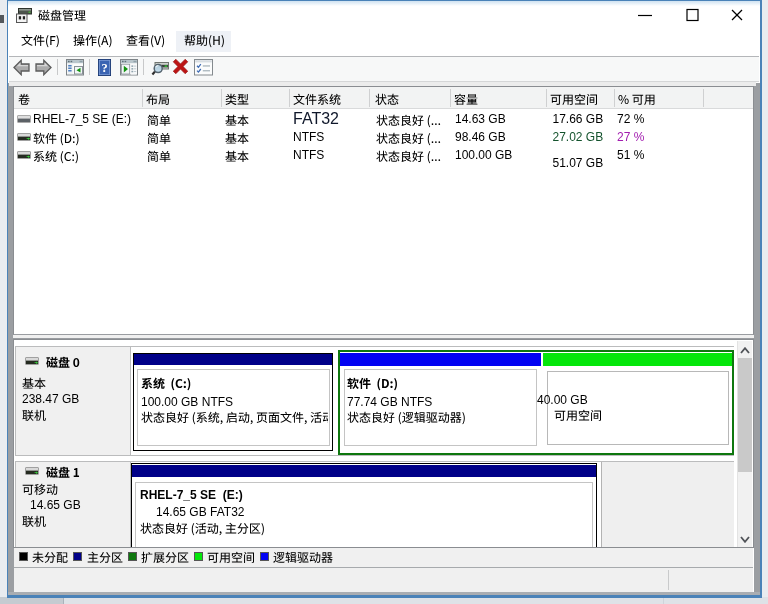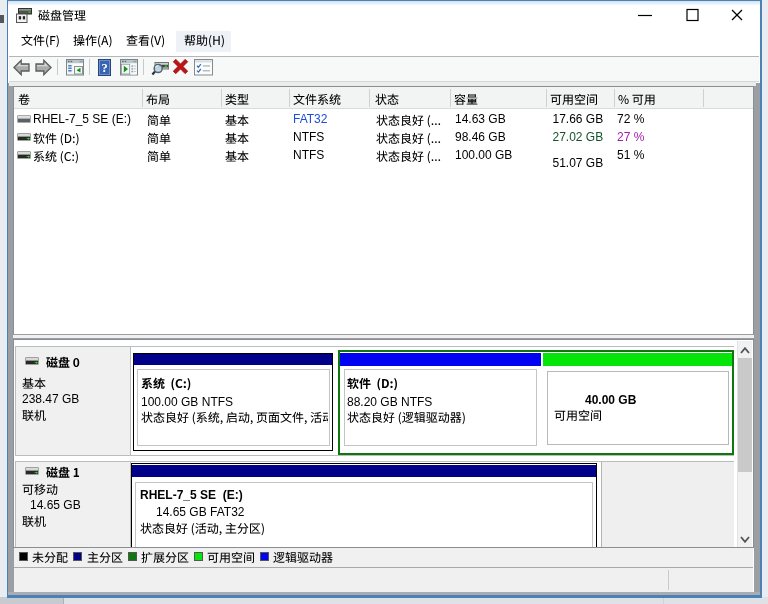--- a/index.html
+++ b/index.html
@@ -288,21 +288,21 @@
       </g>
     </svg>
   </div>
 <div style="position:absolute;left:375.5px;top:146.6px">
     <svg width="65.0" height="17.4" viewBox="0 0 5420 1448">
       <g transform="translate(0,1160) scale(1,1)">
         <path transform="scale(1,1)" d="M357 -549H952V-468H357ZM669 -513Q692 -396 732 -294Q772 -191 832 -112Q892 -34 974 12Q964 19 953 31Q942 43 932 56Q922 68 915 79Q830 25 770 -60Q709 -146 668 -258Q626 -369 601 -498ZM740 -774 802 -809Q824 -783 848 -752Q871 -720 891 -690Q911 -660 923 -637L858 -596Q846 -619 826 -650Q807 -681 785 -714Q763 -747 740 -774ZM587 -840H667V-604Q667 -523 658 -434Q648 -346 620 -256Q593 -167 538 -82Q483 4 393 79Q381 67 362 52Q343 38 327 28Q415 -45 467 -126Q519 -206 545 -289Q571 -372 579 -452Q587 -532 587 -604ZM244 -842H324V79H244ZM47 -673 109 -711Q133 -683 158 -650Q183 -617 204 -586Q226 -554 238 -528L171 -485Q160 -510 140 -543Q119 -576 94 -610Q70 -644 47 -673ZM32 -198Q74 -231 136 -284Q197 -338 258 -394L291 -329Q238 -278 182 -225Q126 -172 77 -129Z M1055 -702H1949V-627H1055ZM1463 -846H1547Q1539 -770 1525 -700Q1511 -629 1482 -564Q1454 -499 1404 -443Q1355 -387 1278 -343Q1202 -299 1090 -268Q1084 -283 1070 -304Q1057 -324 1044 -337Q1150 -363 1222 -402Q1294 -442 1338 -492Q1383 -541 1408 -598Q1432 -655 1444 -718Q1456 -781 1463 -846ZM1560 -695Q1606 -562 1706 -472Q1807 -383 1961 -348Q1951 -340 1941 -326Q1931 -313 1922 -299Q1913 -285 1906 -274Q1799 -304 1718 -360Q1636 -415 1578 -494Q1521 -574 1485 -677ZM1381 -407 1449 -450Q1478 -434 1510 -413Q1541 -392 1569 -371Q1597 -350 1615 -331L1542 -284Q1527 -303 1500 -325Q1472 -347 1441 -368Q1410 -390 1381 -407ZM1269 -241H1349V-49Q1349 -26 1362 -20Q1376 -14 1424 -14Q1433 -14 1454 -14Q1475 -14 1502 -14Q1529 -14 1557 -14Q1585 -14 1608 -14Q1631 -14 1642 -14Q1669 -14 1682 -22Q1694 -30 1700 -55Q1706 -80 1708 -131Q1717 -124 1730 -118Q1743 -112 1757 -108Q1771 -104 1782 -101Q1777 -37 1764 -2Q1752 33 1724 46Q1697 59 1648 59Q1639 59 1616 59Q1594 59 1564 59Q1533 59 1502 59Q1472 59 1449 59Q1426 59 1419 59Q1360 59 1327 50Q1294 41 1282 18Q1269 -6 1269 -49ZM1409 -264 1471 -301Q1500 -276 1530 -246Q1561 -215 1588 -186Q1616 -157 1632 -133L1565 -89Q1550 -113 1524 -144Q1498 -175 1468 -206Q1437 -238 1409 -264ZM1748 -234 1820 -257Q1846 -216 1871 -168Q1896 -119 1916 -73Q1935 -27 1944 9L1866 37Q1857 1 1839 -46Q1821 -93 1798 -142Q1774 -192 1748 -234ZM1151 -242 1223 -218Q1213 -177 1198 -130Q1183 -82 1165 -38Q1147 7 1125 42L1052 5Q1075 -28 1094 -70Q1112 -112 1126 -157Q1141 -202 1151 -242Z M2228 -565H2788V-498H2228ZM2472 -354Q2513 -265 2582 -194Q2651 -123 2746 -74Q2840 -25 2955 -1Q2946 8 2936 20Q2926 33 2918 46Q2909 60 2903 71Q2783 42 2686 -14Q2589 -69 2518 -149Q2446 -229 2399 -332ZM2833 -301 2900 -249Q2862 -220 2816 -190Q2770 -159 2724 -132Q2677 -104 2637 -84L2580 -132Q2620 -153 2666 -182Q2713 -210 2757 -242Q2801 -274 2833 -301ZM2225 -746H2829V-311H2225V-384H2747V-674H2225ZM2440 -832 2521 -850Q2536 -821 2548 -786Q2560 -750 2566 -724L2480 -703Q2476 -729 2464 -766Q2453 -802 2440 -832ZM2169 86 2164 17 2203 -12 2499 -84Q2499 -67 2502 -45Q2505 -23 2507 -10Q2404 17 2341 34Q2278 50 2244 60Q2210 69 2194 75Q2178 81 2169 86ZM2169 86Q2166 77 2158 64Q2150 52 2141 40Q2132 29 2125 22Q2135 15 2146 3Q2158 -9 2166 -27Q2175 -45 2175 -68V-746H2258V-10Q2258 -10 2250 -3Q2241 4 2228 15Q2214 26 2200 38Q2187 51 2178 64Q2169 76 2169 86Z M3351 -637H3365L3379 -640L3429 -628Q3413 -436 3367 -298Q3321 -161 3248 -68Q3175 24 3076 80Q3070 70 3062 58Q3053 46 3043 34Q3033 23 3024 16Q3115 -30 3183 -116Q3251 -201 3294 -327Q3337 -453 3351 -620ZM3474 -769H3867V-695H3474ZM3430 -418H3962V-341H3430ZM3659 -531H3742V-13Q3742 21 3732 40Q3723 58 3698 68Q3673 77 3634 80Q3596 82 3537 81Q3534 65 3526 43Q3517 21 3508 5Q3538 5 3564 6Q3590 6 3610 6Q3630 5 3638 5Q3650 5 3654 0Q3659 -4 3659 -14ZM3837 -769H3858L3877 -774L3933 -734Q3905 -691 3868 -645Q3830 -599 3789 -558Q3748 -516 3707 -484Q3699 -495 3684 -508Q3670 -522 3659 -531Q3693 -559 3727 -598Q3761 -637 3790 -678Q3819 -718 3837 -751ZM3040 -637H3374V-562H3040ZM3061 -293 3110 -352Q3156 -322 3204 -287Q3252 -252 3297 -215Q3342 -178 3379 -142Q3416 -107 3440 -76L3385 -7Q3362 -39 3326 -76Q3289 -113 3245 -151Q3201 -189 3154 -226Q3106 -263 3061 -293ZM3061 -293Q3078 -345 3096 -412Q3113 -478 3128 -552Q3144 -627 3157 -701Q3170 -775 3177 -841L3257 -835Q3248 -766 3234 -690Q3220 -613 3203 -536Q3186 -460 3168 -390Q3151 -320 3134 -266Z M4463 197Q4394 84 4354 -40Q4315 -164 4315 -311Q4315 -459 4354 -583Q4394 -707 4463 -820L4523 -792Q4459 -685 4428 -562Q4397 -438 4397 -311Q4397 -184 4428 -60Q4459 63 4523 170Z M4710 13Q4681 13 4661 -8Q4641 -28 4641 -60Q4641 -93 4661 -113Q4681 -133 4710 -133Q4739 -133 4760 -113Q4780 -93 4780 -60Q4780 -28 4760 -8Q4739 13 4710 13Z M4994 13Q4965 13 4945 -8Q4925 -28 4925 -60Q4925 -93 4945 -113Q4965 -133 4994 -133Q5023 -133 5044 -113Q5064 -93 5064 -60Q5064 -28 5044 -8Q5023 13 4994 13Z M5278 13Q5249 13 5229 -8Q5209 -28 5209 -60Q5209 -93 5229 -113Q5249 -133 5278 -133Q5307 -133 5328 -113Q5348 -93 5348 -60Q5348 -28 5328 -8Q5307 13 5278 13Z" fill="#000"></path>
       </g>
     </svg>
   </div>
-<div style="position:absolute;left:293px;top:112.8px;font-size:12px;line-height:12px;font-weight:normal;color:#1d4ed8;white-space:pre">FAT32</div>
+<div style="position:absolute;left:293px;top:112.8px;font-size:16px;line-height:12px;font-weight:normal;color:#0f172a;white-space:pre">FAT32</div>
 <div style="position:absolute;left:455px;top:112.8px;font-size:12px;line-height:12px;font-weight:normal;color:#000;white-space:pre">14.63 GB</div>
 <div style="position:absolute;left:552.5px;top:112.8px;font-size:12px;line-height:12px;font-weight:normal;color:#000;white-space:pre">17.66 GB</div>
 <div style="position:absolute;left:617px;top:112.8px;font-size:12px;line-height:12px;font-weight:normal;color:#000;white-space:pre">72 %</div>
 <div style="position:absolute;left:293px;top:130.8px;font-size:12px;line-height:12px;font-weight:normal;color:#000;white-space:pre">NTFS</div>
 <div style="position:absolute;left:455px;top:130.8px;font-size:12px;line-height:12px;font-weight:normal;color:#000;white-space:pre">98.46 GB</div>
 <div style="position:absolute;left:552.5px;top:130.8px;font-size:12px;line-height:12px;font-weight:normal;color:#14532d;white-space:pre">27.02 GB</div>
 <div style="position:absolute;left:617px;top:130.8px;font-size:12px;line-height:12px;font-weight:normal;color:#a21caf;white-space:pre">27 %</div>
 <div style="position:absolute;left:293px;top:148.8px;font-size:12px;line-height:12px;font-weight:normal;color:#000;white-space:pre">NTFS</div>
 <div style="position:absolute;left:455px;top:148.8px;font-size:12px;line-height:12px;font-weight:normal;color:#000;white-space:pre">100.00 GB</div>
 <div style="position:absolute;left:552.5px;top:157px;font-size:12px;line-height:12px;font-weight:normal;color:#000;white-space:pre">51.07 GB</div>
@@ -362,32 +362,32 @@
 <div style="position:absolute;left:326px;top:12px;width:201px;height:99px;background:#fff;"></div>
 <div style="position:absolute;left:326px;top:13px;width:201px;height:12.5px;background:#0202f2;"></div>
 <div style="position:absolute;left:330px;top:28.5px;width:193px;height:77.5px;background:#fff;border:1px solid #c4c4c4;"></div>
 <div style="position:absolute;left:333px;top:33.6px">
       <svg width="51.0" height="17.4" viewBox="0 0 4249 1448">
         <g transform="translate(0,1160) scale(1,1)">
           <path transform="scale(1,1)" d="M576 -707H882V-600H576ZM569 -851 684 -834Q673 -747 653 -665Q633 -583 606 -513Q579 -443 542 -391Q532 -400 514 -414Q496 -427 478 -440Q459 -452 446 -459Q480 -505 504 -566Q528 -628 544 -701Q560 -774 569 -851ZM856 -707H872L890 -711L970 -692Q961 -643 950 -590Q938 -538 926 -490Q914 -443 903 -407L807 -430Q816 -463 824 -507Q833 -551 842 -599Q850 -647 856 -690ZM645 -509H759V-459Q759 -404 752 -335Q744 -266 722 -192Q699 -117 652 -44Q604 28 523 91Q514 78 498 63Q483 48 466 34Q448 19 434 10Q507 -45 549 -108Q591 -170 612 -234Q633 -297 639 -356Q645 -414 645 -462ZM752 -374Q769 -294 798 -222Q827 -151 872 -97Q917 -43 981 -12Q968 0 952 18Q937 35 924 54Q910 73 902 89Q832 48 784 -18Q735 -84 704 -170Q673 -256 653 -356ZM40 -741H477V-628H40ZM261 -572H368V87H261ZM26 -188Q83 -194 157 -204Q231 -214 314 -226Q396 -237 477 -248L483 -139Q370 -119 256 -100Q142 -81 51 -67ZM83 -310Q81 -321 74 -340Q67 -359 60 -378Q53 -398 46 -412Q63 -417 76 -437Q89 -457 104 -490Q112 -506 125 -543Q138 -580 154 -629Q170 -678 185 -735Q200 -792 211 -848L327 -825Q308 -743 281 -662Q254 -581 224 -507Q194 -433 165 -373V-371Q165 -371 152 -365Q140 -359 124 -348Q108 -338 96 -328Q83 -318 83 -310ZM83 -310V-404L136 -433H468L467 -325H166Q139 -325 114 -321Q90 -317 83 -310Z M1587 -837H1709V89H1587ZM1417 -794 1533 -771Q1519 -703 1499 -636Q1479 -569 1454 -510Q1430 -452 1403 -408Q1392 -417 1372 -428Q1353 -439 1334 -450Q1314 -460 1299 -465Q1326 -505 1349 -558Q1372 -612 1389 -672Q1406 -733 1417 -794ZM1456 -656H1919V-538H1426ZM1316 -365H1966V-248H1316ZM1242 -846 1356 -810Q1324 -726 1281 -640Q1238 -555 1188 -479Q1137 -403 1083 -345Q1077 -360 1066 -384Q1055 -407 1042 -431Q1029 -455 1018 -470Q1063 -516 1104 -576Q1146 -636 1182 -705Q1217 -774 1242 -846ZM1143 -569 1257 -683V-682V88H1143Z M2689 202Q2618 86 2578 -40Q2539 -166 2539 -315Q2539 -465 2578 -591Q2618 -717 2689 -833L2780 -794Q2717 -684 2688 -561Q2658 -438 2658 -315Q2658 -192 2688 -69Q2717 54 2780 163Z M2923 0V-741H3126Q3240 -741 3322 -701Q3403 -661 3448 -580Q3492 -499 3492 -374Q3492 -249 3448 -166Q3404 -83 3324 -42Q3244 0 3134 0ZM3071 -120H3116Q3186 -120 3236 -146Q3287 -171 3314 -228Q3341 -284 3341 -374Q3341 -464 3314 -518Q3287 -573 3236 -598Q3186 -622 3116 -622H3071Z M3709 -366Q3669 -366 3643 -394Q3617 -421 3617 -461Q3617 -503 3643 -530Q3669 -557 3709 -557Q3748 -557 3774 -530Q3800 -503 3800 -461Q3800 -421 3774 -394Q3748 -366 3709 -366ZM3709 14Q3669 14 3643 -14Q3617 -42 3617 -82Q3617 -124 3643 -151Q3669 -178 3709 -178Q3748 -178 3774 -151Q3800 -124 3800 -82Q3800 -42 3774 -14Q3748 14 3709 14Z M4014 202 3923 163Q3986 54 4016 -69Q4045 -192 4045 -315Q4045 -438 4016 -561Q3986 -684 3923 -794L4014 -833Q4085 -717 4124 -591Q4164 -465 4164 -315Q4164 -166 4124 -40Q4085 86 4014 202Z" fill="#000"></path>
         </g>
       </svg>
     </div>
-<div style="position:absolute;left:333px;top:56.0px;font-size:12px;line-height:12px;font-weight:normal;white-space:pre">88.20 GB NTFS</div>
+<div style="position:absolute;left:333px;top:56.0px;font-size:12px;line-height:12px;font-weight:normal;white-space:pre">77.74 GB NTFS</div>
 <div style="position:absolute;left:333px;top:68.4px">
       <svg width="118.9" height="17.4" viewBox="0 0 9912 1448">
         <g transform="translate(0,1160) scale(1,1)">
           <path transform="scale(1,1)" d="M357 -549H952V-468H357ZM669 -513Q692 -396 732 -294Q772 -191 832 -112Q892 -34 974 12Q964 19 953 31Q942 43 932 56Q922 68 915 79Q830 25 770 -60Q709 -146 668 -258Q626 -369 601 -498ZM740 -774 802 -809Q824 -783 848 -752Q871 -720 891 -690Q911 -660 923 -637L858 -596Q846 -619 826 -650Q807 -681 785 -714Q763 -747 740 -774ZM587 -840H667V-604Q667 -523 658 -434Q648 -346 620 -256Q593 -167 538 -82Q483 4 393 79Q381 67 362 52Q343 38 327 28Q415 -45 467 -126Q519 -206 545 -289Q571 -372 579 -452Q587 -532 587 -604ZM244 -842H324V79H244ZM47 -673 109 -711Q133 -683 158 -650Q183 -617 204 -586Q226 -554 238 -528L171 -485Q160 -510 140 -543Q119 -576 94 -610Q70 -644 47 -673ZM32 -198Q74 -231 136 -284Q197 -338 258 -394L291 -329Q238 -278 182 -225Q126 -172 77 -129Z M1055 -702H1949V-627H1055ZM1463 -846H1547Q1539 -770 1525 -700Q1511 -629 1482 -564Q1454 -499 1404 -443Q1355 -387 1278 -343Q1202 -299 1090 -268Q1084 -283 1070 -304Q1057 -324 1044 -337Q1150 -363 1222 -402Q1294 -442 1338 -492Q1383 -541 1408 -598Q1432 -655 1444 -718Q1456 -781 1463 -846ZM1560 -695Q1606 -562 1706 -472Q1807 -383 1961 -348Q1951 -340 1941 -326Q1931 -313 1922 -299Q1913 -285 1906 -274Q1799 -304 1718 -360Q1636 -415 1578 -494Q1521 -574 1485 -677ZM1381 -407 1449 -450Q1478 -434 1510 -413Q1541 -392 1569 -371Q1597 -350 1615 -331L1542 -284Q1527 -303 1500 -325Q1472 -347 1441 -368Q1410 -390 1381 -407ZM1269 -241H1349V-49Q1349 -26 1362 -20Q1376 -14 1424 -14Q1433 -14 1454 -14Q1475 -14 1502 -14Q1529 -14 1557 -14Q1585 -14 1608 -14Q1631 -14 1642 -14Q1669 -14 1682 -22Q1694 -30 1700 -55Q1706 -80 1708 -131Q1717 -124 1730 -118Q1743 -112 1757 -108Q1771 -104 1782 -101Q1777 -37 1764 -2Q1752 33 1724 46Q1697 59 1648 59Q1639 59 1616 59Q1594 59 1564 59Q1533 59 1502 59Q1472 59 1449 59Q1426 59 1419 59Q1360 59 1327 50Q1294 41 1282 18Q1269 -6 1269 -49ZM1409 -264 1471 -301Q1500 -276 1530 -246Q1561 -215 1588 -186Q1616 -157 1632 -133L1565 -89Q1550 -113 1524 -144Q1498 -175 1468 -206Q1437 -238 1409 -264ZM1748 -234 1820 -257Q1846 -216 1871 -168Q1896 -119 1916 -73Q1935 -27 1944 9L1866 37Q1857 1 1839 -46Q1821 -93 1798 -142Q1774 -192 1748 -234ZM1151 -242 1223 -218Q1213 -177 1198 -130Q1183 -82 1165 -38Q1147 7 1125 42L1052 5Q1075 -28 1094 -70Q1112 -112 1126 -157Q1141 -202 1151 -242Z M2228 -565H2788V-498H2228ZM2472 -354Q2513 -265 2582 -194Q2651 -123 2746 -74Q2840 -25 2955 -1Q2946 8 2936 20Q2926 33 2918 46Q2909 60 2903 71Q2783 42 2686 -14Q2589 -69 2518 -149Q2446 -229 2399 -332ZM2833 -301 2900 -249Q2862 -220 2816 -190Q2770 -159 2724 -132Q2677 -104 2637 -84L2580 -132Q2620 -153 2666 -182Q2713 -210 2757 -242Q2801 -274 2833 -301ZM2225 -746H2829V-311H2225V-384H2747V-674H2225ZM2440 -832 2521 -850Q2536 -821 2548 -786Q2560 -750 2566 -724L2480 -703Q2476 -729 2464 -766Q2453 -802 2440 -832ZM2169 86 2164 17 2203 -12 2499 -84Q2499 -67 2502 -45Q2505 -23 2507 -10Q2404 17 2341 34Q2278 50 2244 60Q2210 69 2194 75Q2178 81 2169 86ZM2169 86Q2166 77 2158 64Q2150 52 2141 40Q2132 29 2125 22Q2135 15 2146 3Q2158 -9 2166 -27Q2175 -45 2175 -68V-746H2258V-10Q2258 -10 2250 -3Q2241 4 2228 15Q2214 26 2200 38Q2187 51 2178 64Q2169 76 2169 86Z M3351 -637H3365L3379 -640L3429 -628Q3413 -436 3367 -298Q3321 -161 3248 -68Q3175 24 3076 80Q3070 70 3062 58Q3053 46 3043 34Q3033 23 3024 16Q3115 -30 3183 -116Q3251 -201 3294 -327Q3337 -453 3351 -620ZM3474 -769H3867V-695H3474ZM3430 -418H3962V-341H3430ZM3659 -531H3742V-13Q3742 21 3732 40Q3723 58 3698 68Q3673 77 3634 80Q3596 82 3537 81Q3534 65 3526 43Q3517 21 3508 5Q3538 5 3564 6Q3590 6 3610 6Q3630 5 3638 5Q3650 5 3654 0Q3659 -4 3659 -14ZM3837 -769H3858L3877 -774L3933 -734Q3905 -691 3868 -645Q3830 -599 3789 -558Q3748 -516 3707 -484Q3699 -495 3684 -508Q3670 -522 3659 -531Q3693 -559 3727 -598Q3761 -637 3790 -678Q3819 -718 3837 -751ZM3040 -637H3374V-562H3040ZM3061 -293 3110 -352Q3156 -322 3204 -287Q3252 -252 3297 -215Q3342 -178 3379 -142Q3416 -107 3440 -76L3385 -7Q3362 -39 3326 -76Q3289 -113 3245 -151Q3201 -189 3154 -226Q3106 -263 3061 -293ZM3061 -293Q3078 -345 3096 -412Q3113 -478 3128 -552Q3144 -627 3157 -701Q3170 -775 3177 -841L3257 -835Q3248 -766 3234 -690Q3220 -613 3203 -536Q3186 -460 3168 -390Q3151 -320 3134 -266Z M4463 197Q4394 84 4354 -40Q4315 -164 4315 -311Q4315 -459 4354 -583Q4394 -707 4463 -820L4523 -792Q4459 -685 4428 -562Q4397 -438 4397 -311Q4397 -184 4428 -60Q4459 63 4523 170Z M4831 -503V-69H4754V-428H4615V-503ZM4646 -774 4706 -816Q4733 -792 4763 -762Q4793 -732 4820 -702Q4846 -673 4862 -650L4799 -602Q4783 -626 4758 -656Q4732 -686 4702 -717Q4673 -748 4646 -774ZM4784 -125Q4802 -125 4817 -116Q4832 -107 4852 -92Q4871 -78 4898 -59Q4949 -27 5015 -18Q5081 -9 5168 -9Q5213 -9 5262 -10Q5311 -12 5360 -15Q5410 -18 5456 -22Q5502 -25 5540 -29Q5535 -18 5530 -2Q5524 14 5520 30Q5516 46 5515 58Q5488 60 5444 62Q5401 64 5350 66Q5300 67 5251 68Q5202 69 5165 69Q5068 69 5001 58Q4934 46 4881 12Q4850 -8 4824 -29Q4799 -50 4782 -50Q4766 -50 4744 -32Q4723 -13 4700 17Q4676 47 4651 82L4593 5Q4646 -53 4696 -89Q4746 -125 4784 -125ZM5314 -745V-607H5424V-745ZM5151 -745V-607H5258V-745ZM4991 -745V-607H5094V-745ZM4921 -812H5496V-541H4921ZM5044 -302 5099 -346Q5123 -329 5151 -307Q5179 -285 5204 -264Q5229 -244 5246 -228L5189 -177Q5173 -194 5148 -216Q5124 -238 5097 -260Q5070 -283 5044 -302ZM5074 -461H5403V-395H5074ZM5113 -553 5185 -532Q5147 -450 5082 -382Q5017 -314 4945 -269Q4940 -277 4929 -287Q4918 -297 4907 -308Q4896 -318 4888 -323Q4960 -362 5020 -422Q5079 -481 5113 -553ZM5381 -461H5396L5411 -464L5461 -439Q5429 -354 5376 -289Q5324 -224 5257 -176Q5190 -128 5112 -95Q5034 -62 4951 -41Q4945 -55 4933 -74Q4921 -93 4910 -104Q4987 -121 5060 -150Q5133 -179 5196 -222Q5259 -265 5306 -321Q5354 -377 5381 -448Z M5614 -724H5981V-647H5614ZM5810 -568H5885V77H5810ZM5606 -169Q5655 -177 5717 -188Q5779 -198 5849 -210Q5919 -223 5990 -235L5994 -165Q5897 -144 5799 -125Q5701 -106 5624 -91ZM5648 -329Q5646 -337 5642 -350Q5638 -363 5633 -376Q5628 -390 5623 -400Q5636 -403 5647 -425Q5658 -447 5671 -481Q5677 -497 5689 -534Q5701 -570 5714 -620Q5728 -671 5741 -728Q5754 -785 5761 -841L5840 -825Q5825 -746 5803 -664Q5781 -583 5754 -508Q5728 -434 5701 -374V-372Q5701 -372 5693 -368Q5685 -363 5674 -356Q5664 -349 5656 -342Q5648 -335 5648 -329ZM5648 -329V-396L5690 -417H5973V-343H5721Q5696 -343 5675 -339Q5654 -335 5648 -329ZM6378 -517H6454V81H6378ZM6122 -749V-653H6382V-749ZM6048 -810H6461V-593H6048ZM5990 -537H6522V-469H5990ZM6090 -387H6400V-326H6090ZM6090 -244H6402V-184H6090ZM6056 -520H6131V-63L6056 -55ZM5967 -79Q6036 -83 6127 -89Q6218 -95 6322 -102Q6425 -110 6529 -118L6528 -51Q6430 -42 6330 -34Q6230 -26 6140 -19Q6051 -12 5980 -6Z M6908 -375H6980Q6980 -375 6980 -362Q6979 -349 6978 -342Q6971 -215 6962 -138Q6954 -60 6944 -18Q6933 23 6917 39Q6904 55 6888 62Q6873 68 6850 70Q6832 71 6799 71Q6766 71 6730 69Q6729 53 6724 34Q6718 16 6709 1Q6746 5 6777 6Q6808 7 6821 7Q6834 7 6842 4Q6851 2 6857 -5Q6868 -17 6878 -55Q6887 -93 6894 -167Q6902 -241 6908 -362ZM6596 -151Q6647 -162 6716 -179Q6785 -196 6858 -215L6865 -153Q6799 -135 6734 -117Q6668 -99 6612 -85ZM6634 -798H6898V-729H6634ZM6869 -800H6940Q6937 -747 6932 -688Q6928 -629 6923 -570Q6918 -512 6912 -460Q6907 -407 6902 -367L6830 -364Q6836 -406 6842 -460Q6848 -514 6854 -572Q6859 -631 6863 -690Q6867 -749 6869 -800ZM6669 -655 6738 -650Q6735 -596 6730 -532Q6725 -469 6719 -410Q6713 -352 6707 -308H6637Q6644 -353 6650 -413Q6656 -473 6661 -536Q6666 -600 6669 -655ZM6664 -374H6925V-308H6664ZM7509 -784V-710H7100V-33H7530V41H7024V-784ZM7130 -593 7188 -630Q7233 -573 7280 -508Q7327 -444 7370 -378Q7413 -313 7448 -254Q7484 -194 7506 -146L7442 -101Q7420 -150 7386 -210Q7351 -271 7308 -338Q7266 -405 7220 -470Q7175 -536 7130 -593ZM7399 -654 7473 -636Q7438 -530 7392 -428Q7346 -326 7293 -236Q7240 -147 7182 -79Q7176 -86 7164 -96Q7153 -105 7141 -115Q7129 -125 7120 -131Q7178 -194 7230 -278Q7281 -362 7324 -458Q7368 -554 7399 -654Z M8075 -612H8475V-535H8075ZM8435 -612H8514Q8514 -612 8514 -604Q8514 -597 8514 -588Q8513 -578 8513 -572Q8509 -418 8504 -311Q8499 -204 8492 -136Q8485 -67 8476 -28Q8467 10 8454 26Q8439 46 8422 54Q8405 63 8380 66Q8357 69 8320 68Q8282 68 8242 66Q8241 48 8234 26Q8228 3 8217 -14Q8259 -10 8294 -10Q8329 -9 8345 -9Q8358 -8 8367 -11Q8376 -14 8384 -23Q8394 -35 8402 -70Q8409 -106 8415 -172Q8421 -239 8426 -342Q8430 -446 8435 -594ZM8216 -824H8296Q8296 -718 8293 -613Q8290 -508 8280 -408Q8269 -309 8247 -220Q8225 -130 8186 -54Q8147 22 8087 80Q8080 70 8069 59Q8058 48 8046 38Q8035 27 8024 21Q8082 -31 8118 -102Q8154 -173 8174 -257Q8194 -341 8203 -434Q8212 -527 8214 -626Q8216 -725 8216 -824ZM7656 -760H8044V-688H7656ZM7621 -522H8062V-449H7621ZM7914 -347 7981 -365Q8000 -321 8020 -270Q8039 -219 8056 -171Q8073 -123 8082 -89L8011 -65Q8003 -100 7987 -148Q7971 -197 7952 -250Q7933 -302 7914 -347ZM7658 -40 7651 -108 7691 -137 8018 -207Q8019 -191 8022 -170Q8026 -150 8029 -137Q7937 -116 7875 -102Q7813 -87 7773 -77Q7733 -67 7710 -60Q7688 -54 7676 -50Q7665 -45 7658 -40ZM7657 -41Q7655 -49 7651 -63Q7647 -77 7642 -91Q7636 -105 7631 -115Q7644 -119 7654 -138Q7665 -156 7678 -184Q7684 -198 7695 -230Q7706 -261 7720 -304Q7733 -347 7746 -396Q7758 -445 7767 -494L7846 -469Q7831 -402 7810 -334Q7788 -265 7764 -202Q7739 -138 7713 -86V-85Q7713 -85 7704 -80Q7696 -76 7685 -69Q7674 -62 7666 -54Q7657 -47 7657 -41Z M8768 -727V-593H8930V-727ZM8695 -797H9007V-523H8695ZM9194 -727V-593H9366V-727ZM9120 -797H9444V-523H9120ZM8619 -421H9518V-349H8619ZM8732 -18H8972V53H8732ZM9155 -18H9406V53H9155ZM9194 -404Q9229 -361 9284 -322Q9340 -283 9407 -254Q9474 -225 9542 -208Q9533 -200 9523 -188Q9513 -177 9504 -165Q9496 -153 9490 -142Q9420 -164 9352 -199Q9283 -234 9225 -280Q9167 -325 9127 -376ZM8695 -229H9007V76H8929V-158H8770V81H8695ZM9121 -229H9444V76H9366V-158H9195V81H9121ZM9000 -532 9081 -516Q9045 -443 8986 -372Q8926 -302 8841 -242Q8756 -182 8642 -137Q8638 -147 8630 -158Q8622 -170 8614 -181Q8605 -192 8597 -199Q8705 -239 8785 -293Q8865 -347 8918 -409Q8972 -471 9000 -532ZM9181 -484 9222 -526Q9260 -513 9303 -492Q9346 -470 9371 -450L9327 -404Q9304 -424 9262 -446Q9219 -469 9181 -484Z M9673 197 9612 170Q9676 63 9708 -60Q9739 -184 9739 -311Q9739 -438 9708 -562Q9676 -685 9612 -792L9673 -820Q9743 -707 9782 -583Q9820 -459 9820 -311Q9820 -164 9782 -40Q9743 84 9673 197Z" fill="#000"></path>
         </g>
       </svg>
     </div>
 <div style="position:absolute;left:529px;top:12px;width:189px;height:99px;background:#fff;"></div>
 <div style="position:absolute;left:529px;top:13px;width:189px;height:12.5px;background:#04e60a;"></div>
 <div style="position:absolute;left:532.5px;top:31px;width:182px;height:73.5px;background:#fff;border:1px solid #b8b8b8;"></div>
-<div style="position:absolute;left:571px;top:53.6px;font-size:12px;line-height:12px;font-weight:bold;white-space:pre">40.00 GB</div>
+<div style="position:absolute;left:523px;top:53.6px;font-size:12px;line-height:12px;font-weight:normal;white-space:pre">40.00 GB</div>
 <div style="position:absolute;left:540px;top:65.9px">
       <svg width="48.0" height="17.4" viewBox="0 0 4000 1448">
         <g transform="translate(0,1160) scale(1,1)">
           <path transform="scale(1,1)" d="M742 -747H826V-32Q826 10 814 32Q803 55 772 65Q742 75 689 77Q636 79 561 79Q559 68 553 52Q547 36 540 20Q534 4 527 -7Q567 -6 605 -6Q643 -5 672 -5Q701 -5 713 -5Q729 -6 736 -12Q742 -18 742 -34ZM156 -547H235V-92H156ZM189 -547H568V-171H189V-249H488V-470H189ZM55 -771H948V-689H55Z M1198 -772H1840V-694H1198ZM1198 -539H1839V-462H1198ZM1193 -300H1841V-224H1193ZM1152 -772H1231V-409Q1231 -352 1226 -286Q1222 -220 1208 -154Q1194 -87 1166 -26Q1139 36 1094 86Q1088 78 1076 68Q1064 57 1052 48Q1040 38 1031 33Q1072 -13 1096 -68Q1121 -123 1133 -182Q1145 -240 1148 -298Q1152 -357 1152 -410ZM1809 -772H1889V-26Q1889 12 1878 32Q1868 52 1842 62Q1816 72 1770 74Q1725 77 1655 76Q1652 60 1644 37Q1635 14 1627 -2Q1662 -1 1694 -1Q1726 -1 1750 -1Q1773 -1 1782 -1Q1797 -2 1803 -7Q1809 -12 1809 -26ZM1465 -742H1547V71H1465Z M2456 -298H2541V10H2456ZM2074 -721H2928V-516H2845V-646H2154V-492H2074ZM2183 -345H2823V-272H2183ZM2076 -26H2928V48H2076ZM2561 -533 2612 -587Q2649 -569 2692 -547Q2734 -525 2776 -502Q2819 -479 2856 -457Q2894 -435 2921 -418L2867 -354Q2842 -373 2806 -395Q2769 -417 2727 -442Q2685 -467 2642 -490Q2599 -514 2561 -533ZM2383 -590 2439 -540Q2399 -505 2349 -470Q2299 -434 2244 -402Q2188 -370 2130 -345L2083 -416Q2171 -447 2248 -494Q2324 -540 2383 -590ZM2421 -824 2506 -848Q2524 -815 2544 -774Q2563 -732 2573 -705L2484 -675Q2475 -704 2457 -746Q2439 -789 2421 -824Z M3089 -614H3171V81H3089ZM3103 -790 3166 -829Q3190 -808 3214 -782Q3238 -757 3259 -732Q3280 -707 3291 -685L3224 -641Q3212 -662 3192 -688Q3173 -714 3150 -741Q3127 -768 3103 -790ZM3350 -786H3879V-710H3350ZM3833 -786H3916V-15Q3916 18 3908 36Q3901 53 3880 63Q3860 72 3827 74Q3794 76 3747 76Q3745 61 3738 39Q3730 17 3723 2Q3753 3 3780 3Q3807 3 3816 3Q3826 2 3830 -2Q3833 -6 3833 -15ZM3382 -294V-164H3616V-294ZM3382 -489V-360H3616V-489ZM3309 -556H3693V-97H3309Z" fill="#000"></path>
         </g>
       </svg>
     </div>
 <div style="position:absolute;left:1px;top:121px;width:719px;height:110px;background:#f0f0f0;border:1px solid #bbbcbd;"></div>
 <div style="position:absolute;left:116px;top:122px;width:604px;height:108px;background:#fff;border-left:1px solid #bbbcbd;"></div>
 <div style="position:absolute;left:587px;top:122px;width:133px;height:108px;background:#efefef;border-left:1px solid #b3b3b3;"></div>

